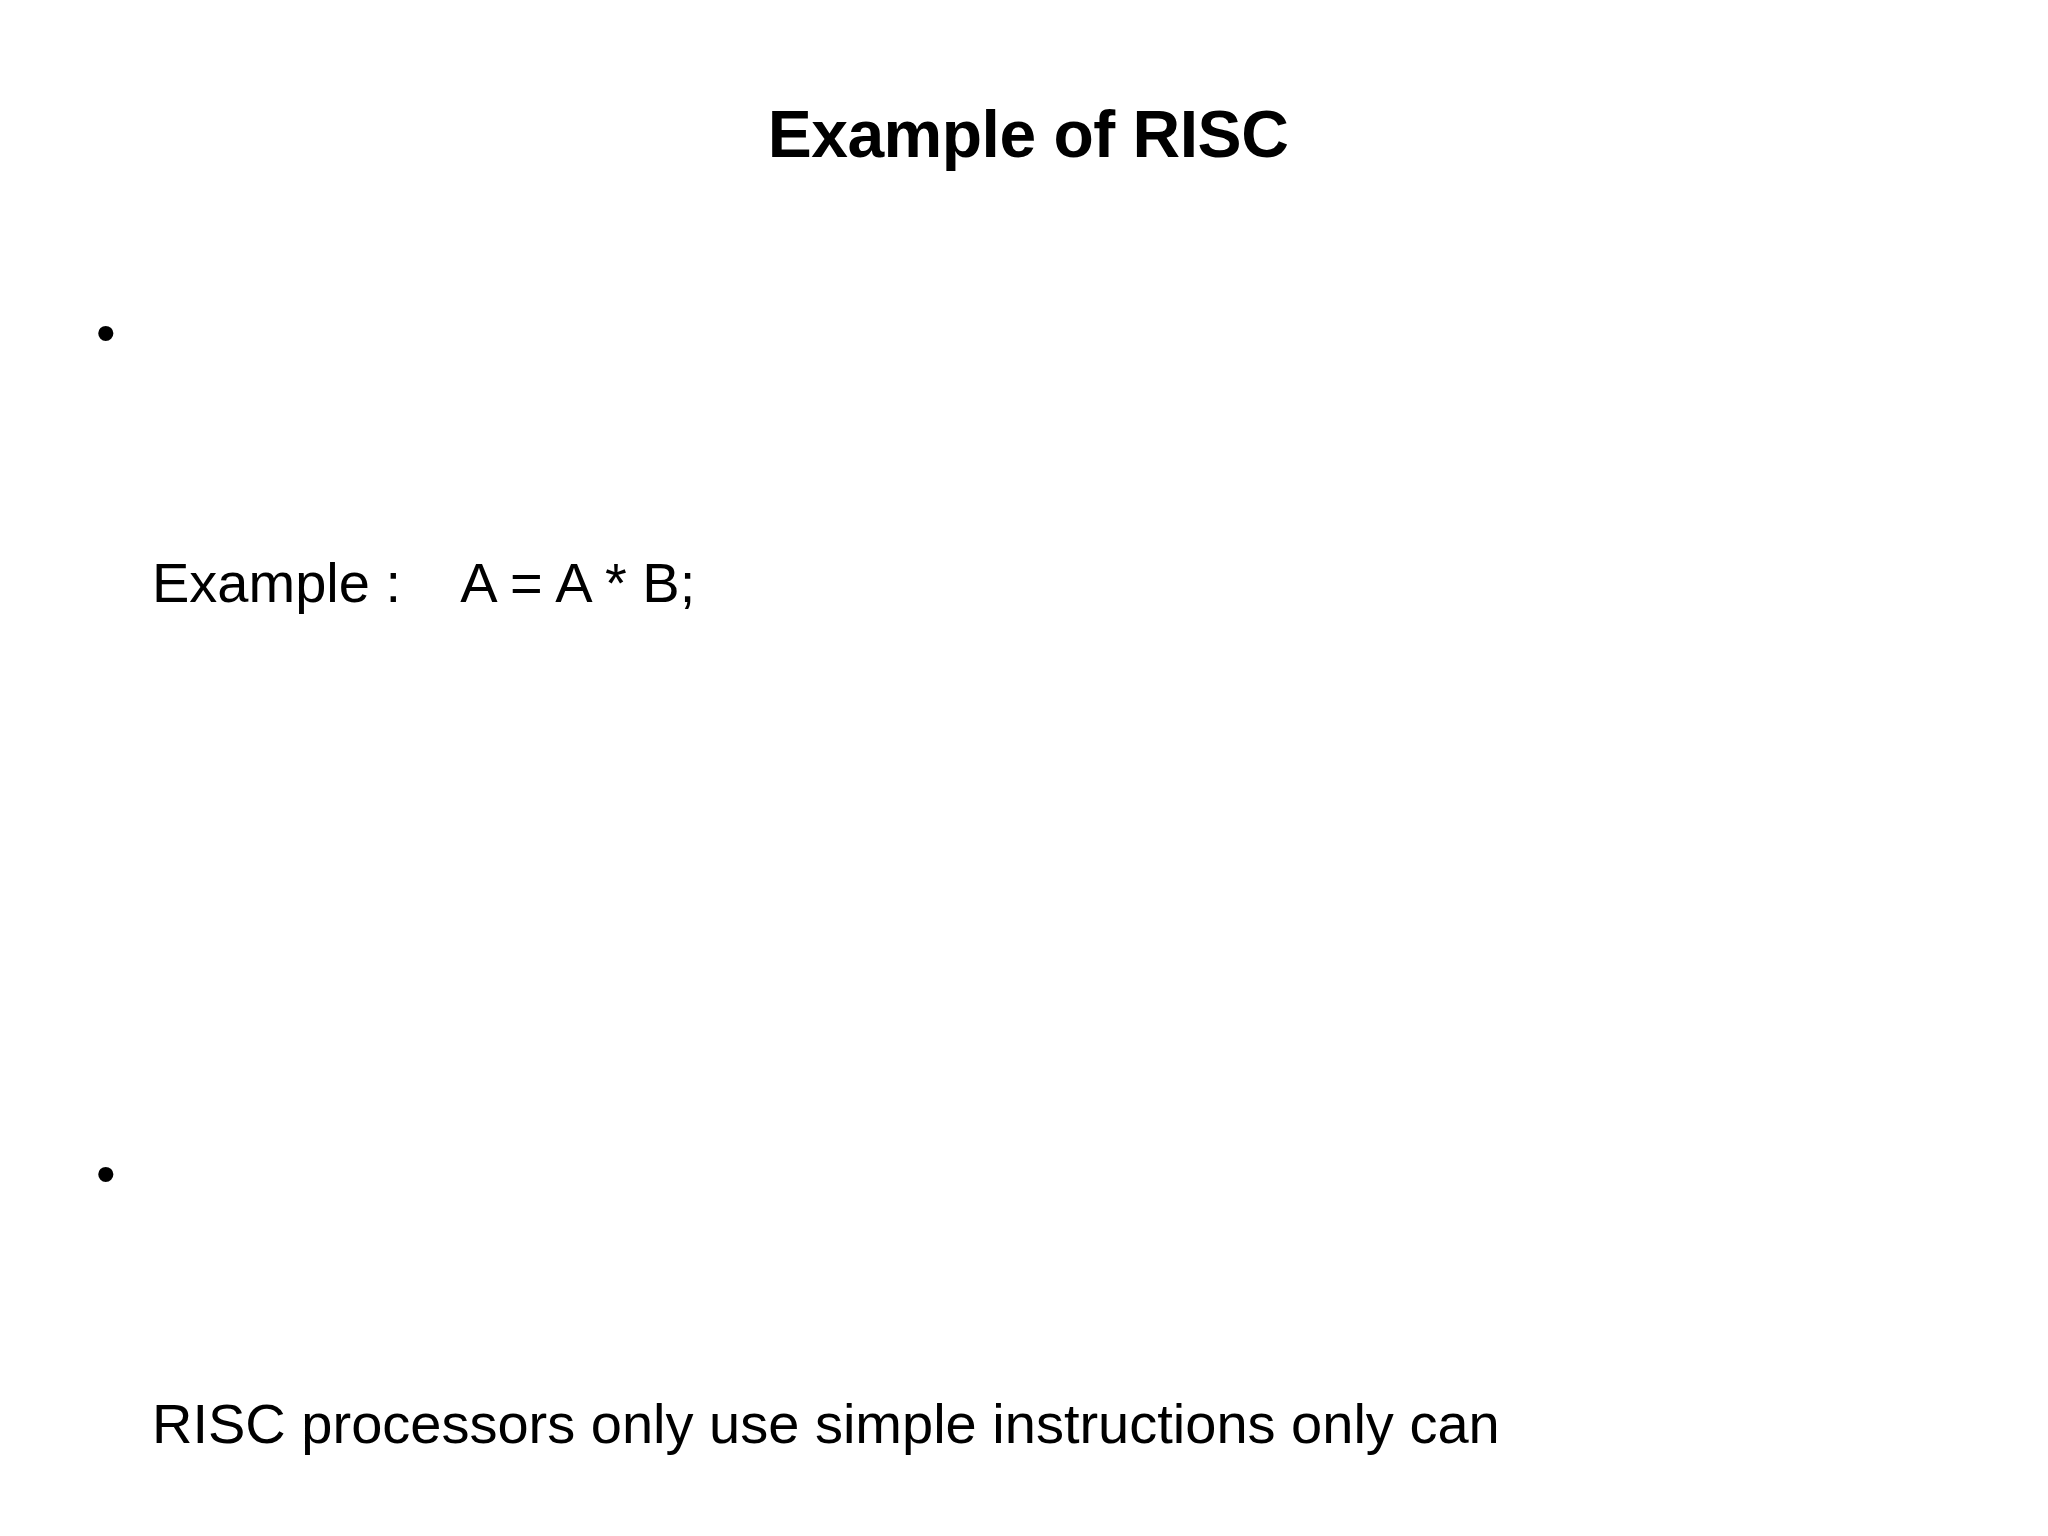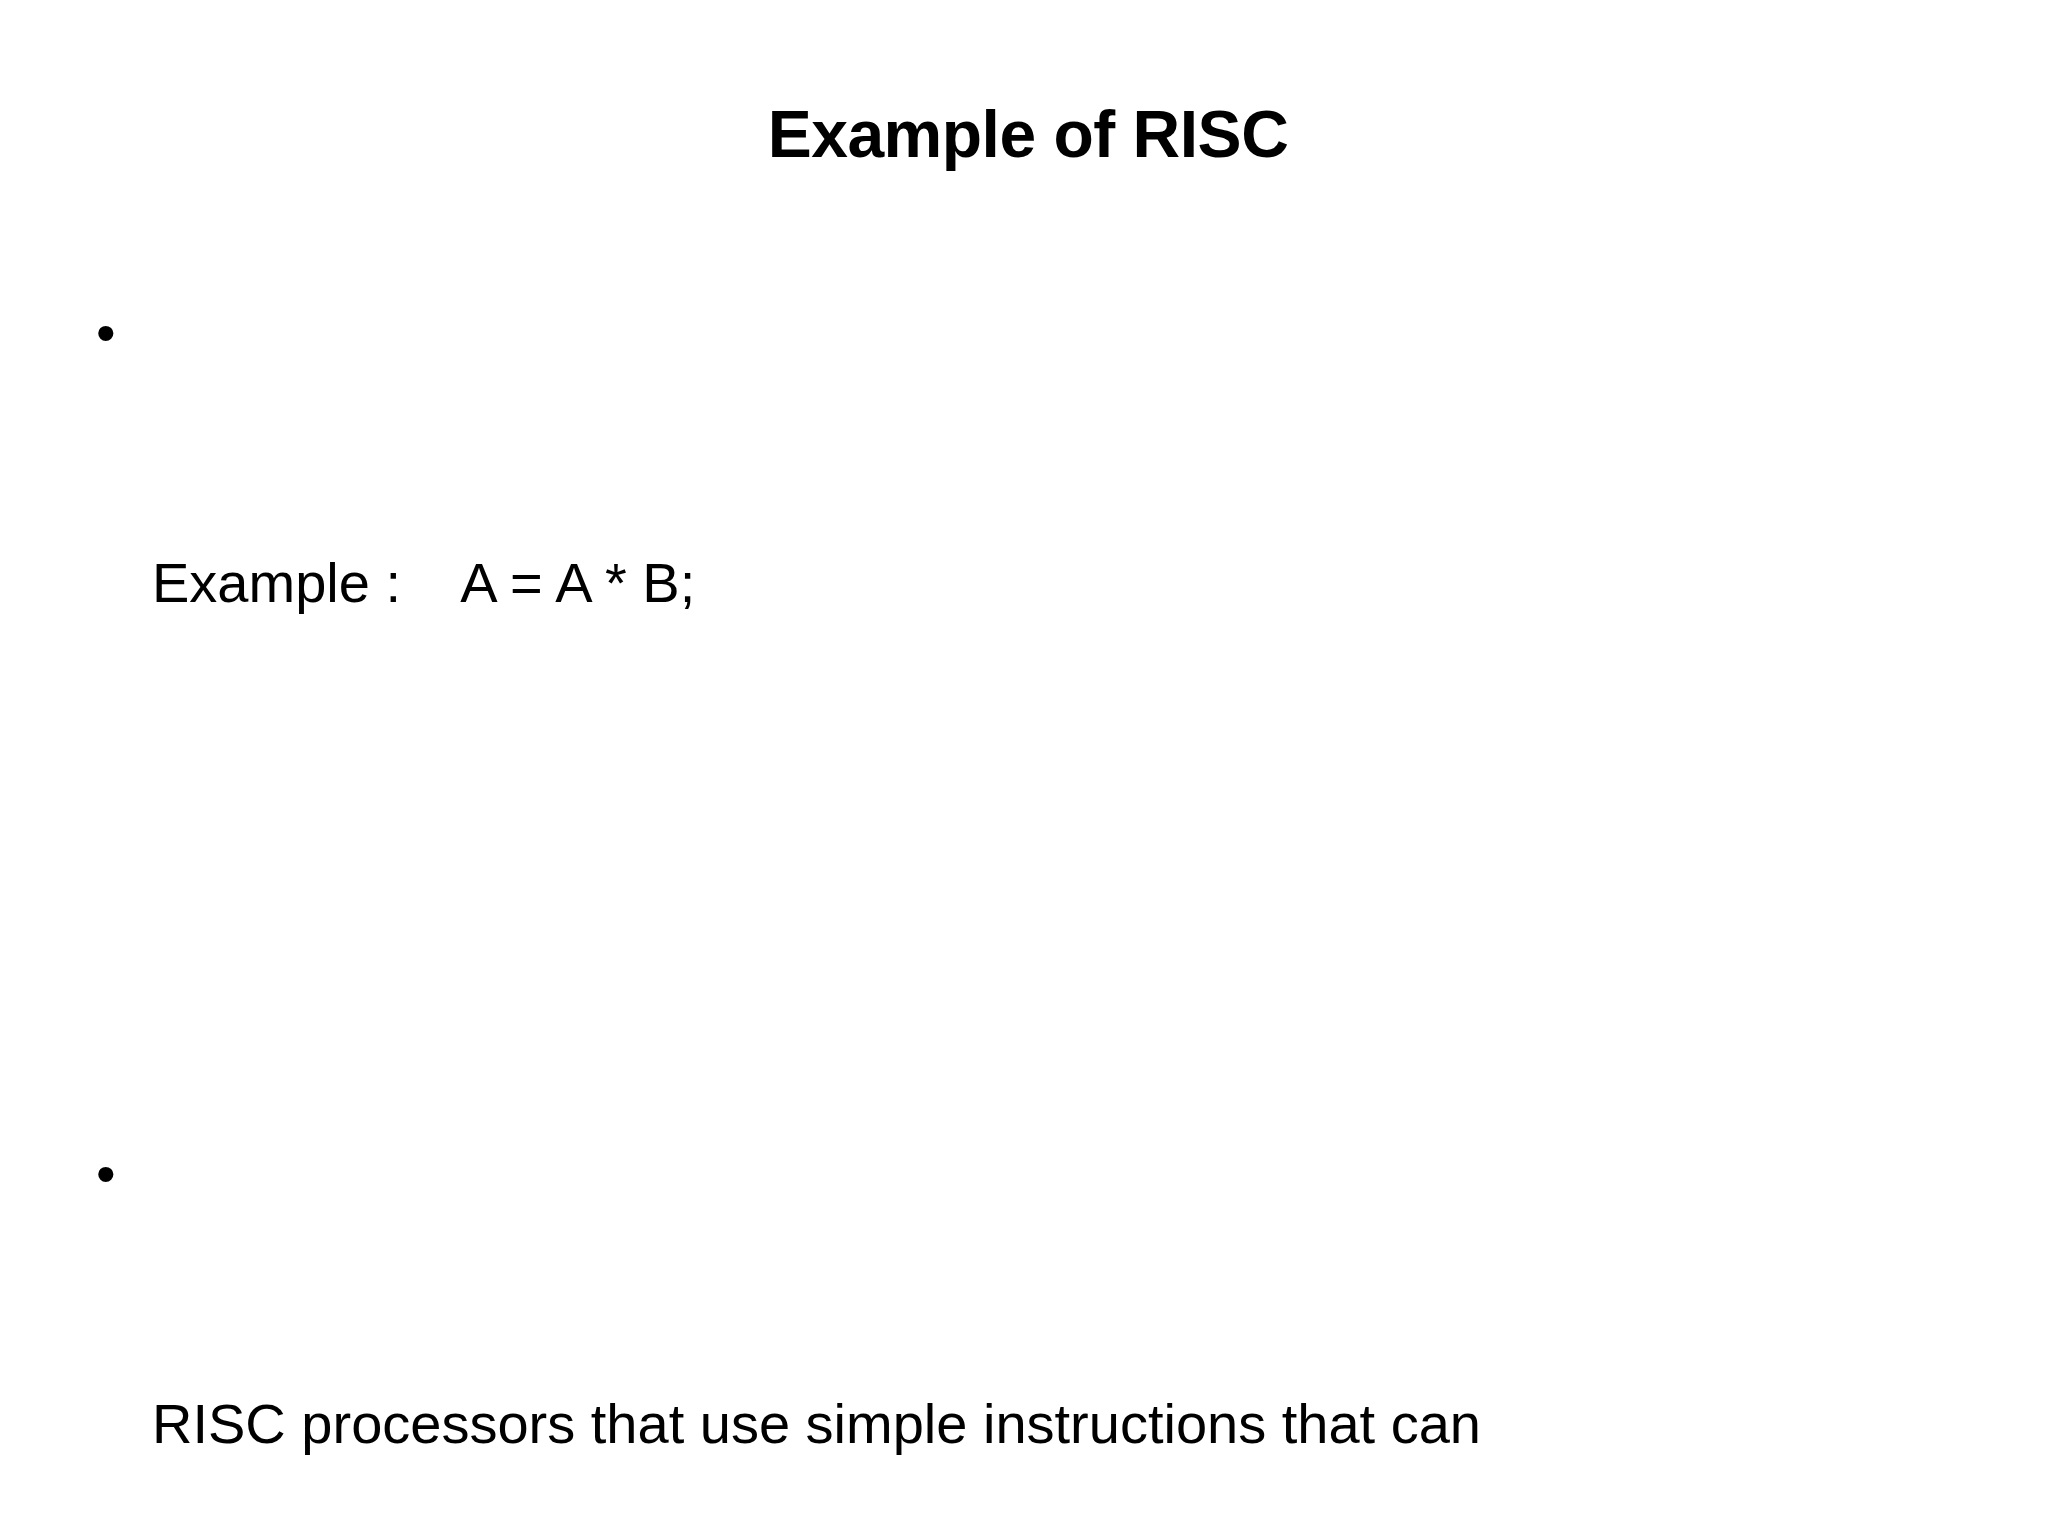--- a/index.html
+++ b/index.html
@@ -87,19 +87,19 @@
         <span class="bullet-mark">•</span>
         <span class="bullet-text">Example :    A = A * B;</span>
       </div>
     </div>
 
     <div class="spacer-line"></div>
 
     <div class="bullet-block">
       <div class="bullet-row">
         <span class="bullet-mark">•</span>
-        <span class="bullet-text">RISC processors that use simple instructions that can</span>
+        <span class="bullet-text">RISC processors only use simple instructions only can</span>
         
       </div>
     </div>
 
   </div>
 </div>
 
 </body></html>

